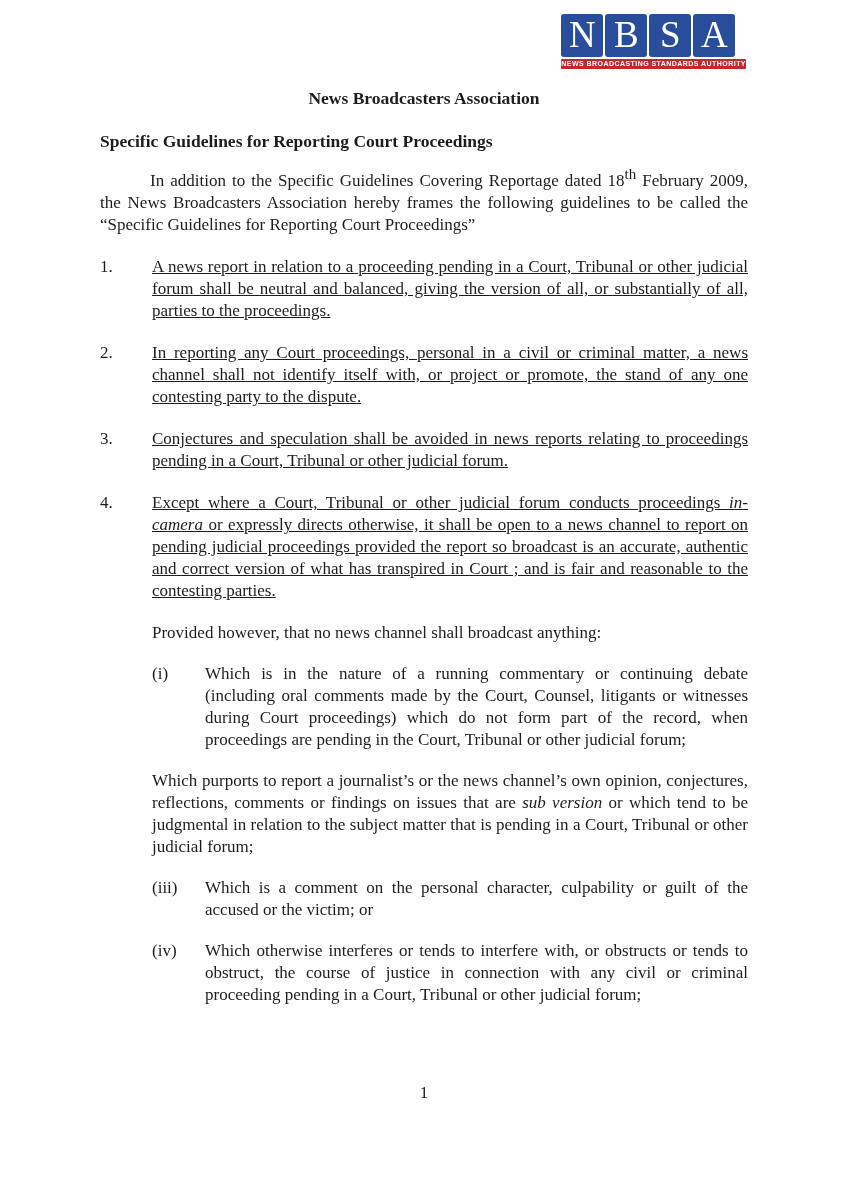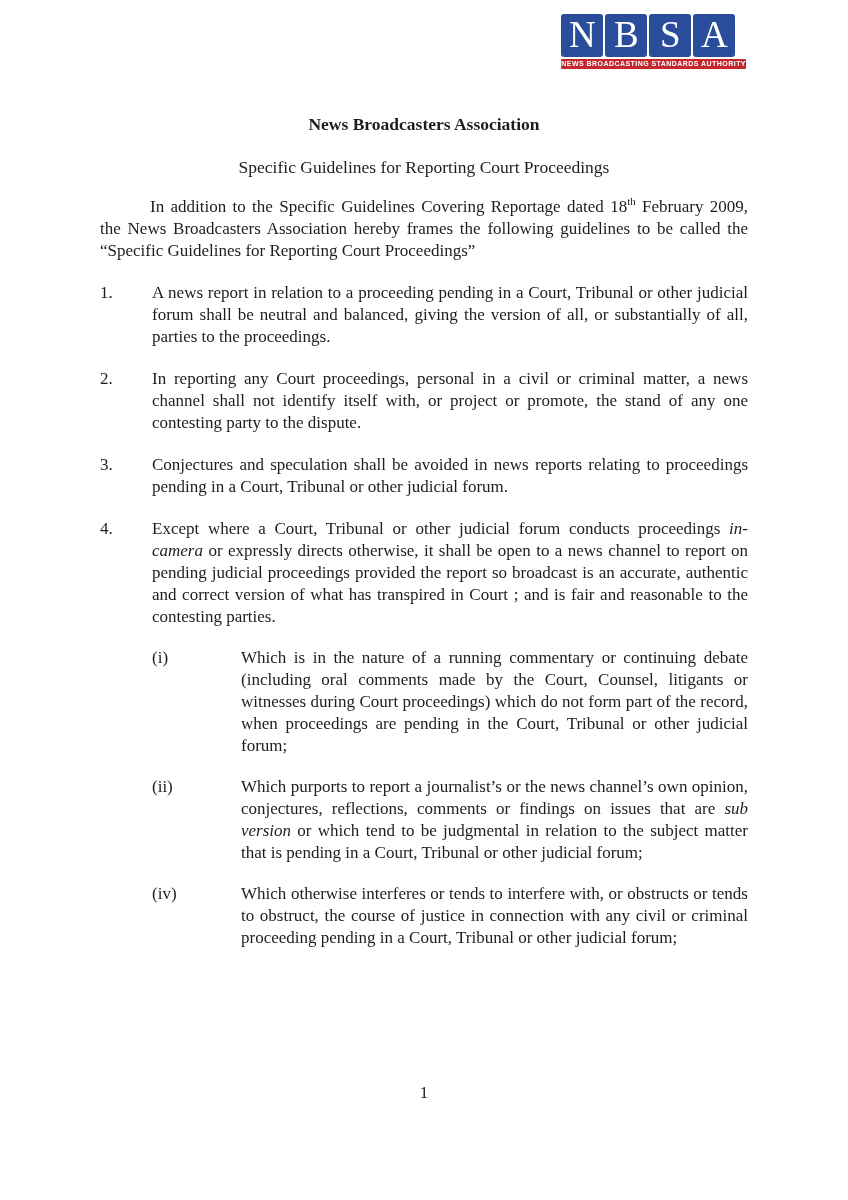--- a/index.html
+++ b/index.html
@@ -54,68 +54,68 @@
     overflow: hidden;
     border-radius: 1px;
   }
   
   .content {
     padding: 0 100px;
     font-size: 17px;
     line-height: 22px;
   }
   .h1 {
-    margin-top: 44px;
+    margin-top: 18px;
     text-align: center;
     font-weight: bold;
     font-size: 17.5px;
   }
   .h2 {
     margin-top: 21px;
-    text-align: center;
-    font-weight: normal;
+    text-align: left;
+    font-weight: bold;
     font-size: 17.5px;
   }
   .intro {
     margin-top: 18px;
     text-align: justify;
     text-indent: 50px;
   }
   .intro sup {
-    font-size: 11px;
+    font-size: 15px;
     line-height: 0;
     vertical-align: super;
   }
   .num-item {
     margin-top: 20px;
     display: flex;
   }
   .num-item .num {
     flex: 0 0 52px;
   }
   .num-item .txt {
     flex: 1;
     text-align: justify;
+    text-decoration: underline;
   }
   .proviso {
     margin-top: 20px;
     margin-left: 52px;
   }
   .sub-item {
     margin-top: 19px;
     margin-left: 52px;
     display: flex;
   }
   .sub-item .num {
     flex: 0 0 53px;
   }
   .sub-item .txt {
     flex: 1;
     text-align: justify;
-    margin-left: 36px;
   }
   .em { font-style: italic; }
   .footer {
     position: absolute;
     top: 1083px;
     left: 0;
     width: 848px;
     text-align: center;
     font-size: 17px;
   }
@@ -158,31 +158,35 @@
     <div class="num-item">
       <span class="num">3.</span>
       <span class="txt">Conjectures and speculation shall be avoided in news reports relating to proceedings pending in a Court, Tribunal or other judicial forum.</span>
     </div>
 
     <div class="num-item">
       <span class="num">4.</span>
       <span class="txt"><span>Except where a Court, Tribunal or other judicial forum conducts proceedings </span><span class="em">in-camera</span><span> or expressly directs otherwise, it shall be open to a news channel to report on pending judicial proceedings provided the report so broadcast is an accurate, authentic and correct version of what has transpired in Court ; and is fair and reasonable to the contesting parties.</span></span>
     </div>
 
+    <p class="proviso">Provided however, that no news channel shall broadcast anything:</p>
 
     <div class="sub-item">
       <span class="num">(i)</span>
       <span class="txt">Which is in the nature of a running commentary or continuing debate (including oral comments made by the Court, Counsel, litigants or witnesses during Court proceedings) which do not form part of the record, when proceedings are pending in the Court, Tribunal or other judicial forum;</span>
     </div>
 
     <div class="sub-item">
-      <span class="num">(ii)</span>
       <span class="txt"><span>Which purports to report a journalist’s or the news channel’s own opinion, conjectures, reflections, comments or findings on issues that are </span><span class="em">sub version</span><span> or which tend to be judgmental in relation to the subject matter that is pending in a Court, Tribunal or other judicial forum;</span></span>
     </div>
 
+    <div class="sub-item">
+      <span class="num">(iii)</span>
+      <span class="txt">Which is a comment on the personal character, culpability or guilt of the accused or the victim; or</span>
+    </div>
 
     <div class="sub-item">
       <span class="num">(iv)</span>
       <span class="txt">Which otherwise interferes or tends to interfere with, or obstructs or tends to obstruct, the course of justice in connection with any civil or criminal proceeding pending in a Court, Tribunal or other judicial forum;</span>
     </div>
 
   </div>
 
   <div class="footer">1</div>
 

